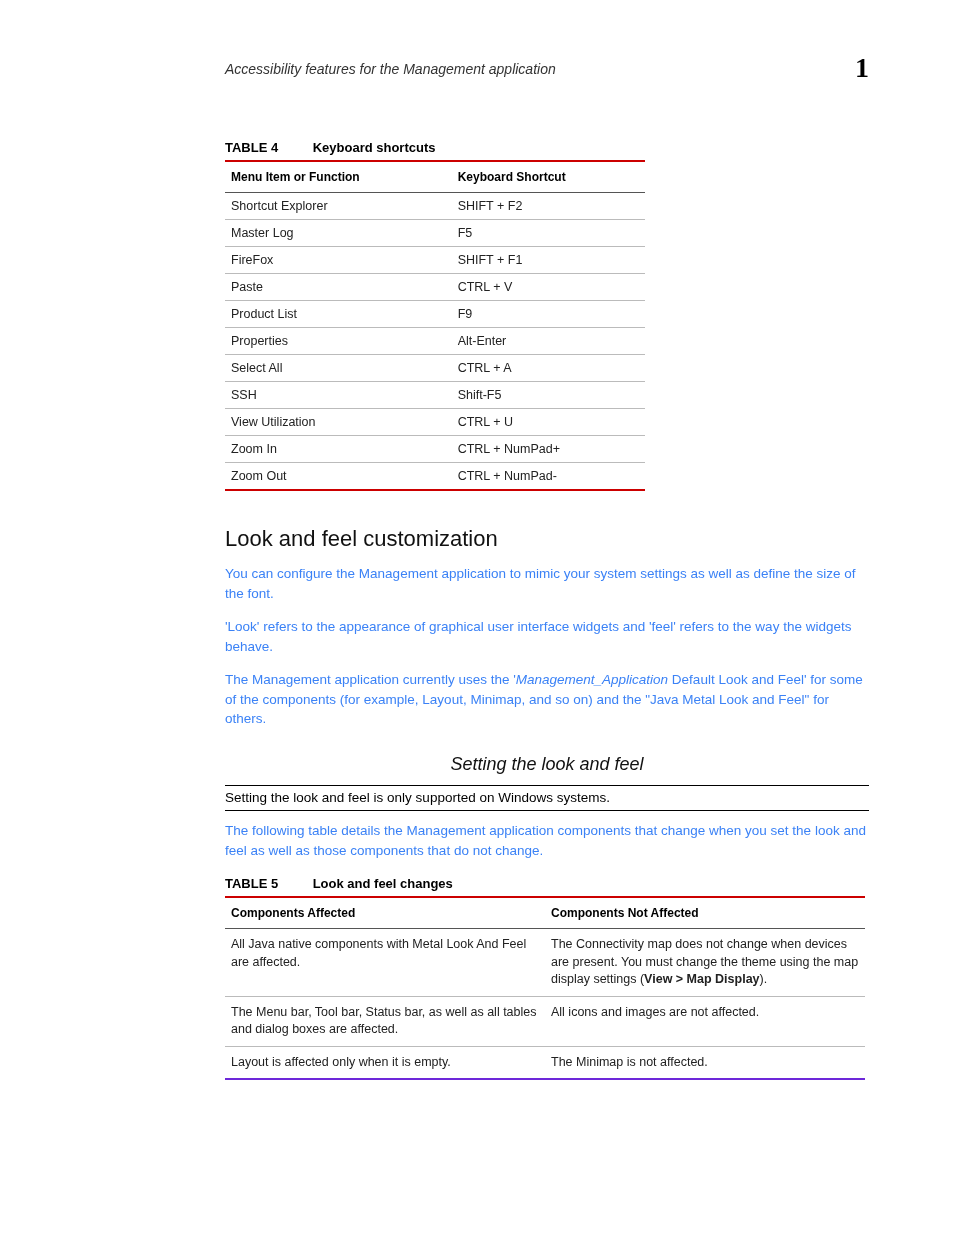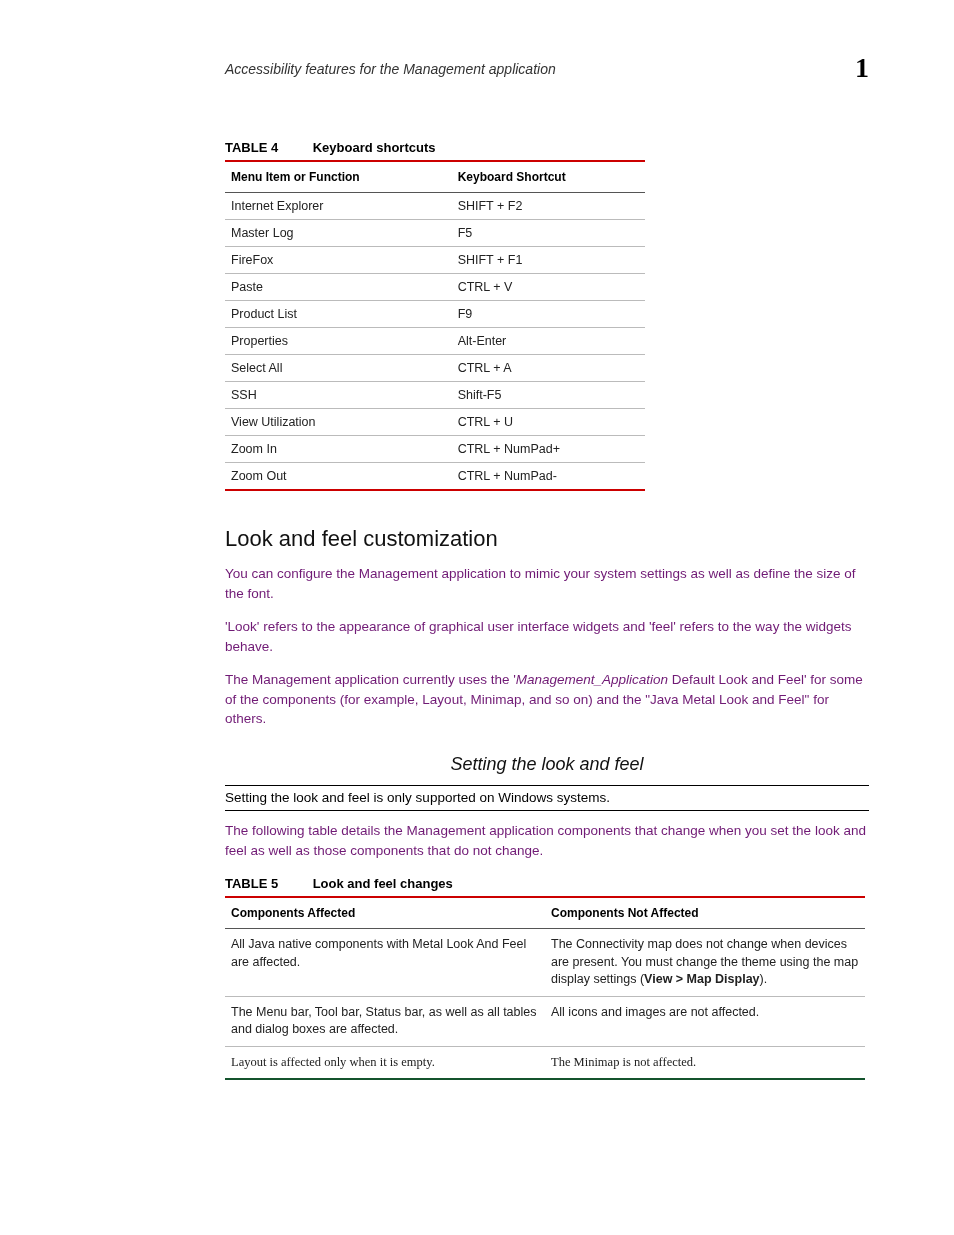--- a/index.html
+++ b/index.html
@@ -80,21 +80,21 @@
     font-size: 22px;
     font-weight: normal;
     margin: 35px 0 12px 0;
     color: #111;
   }
 
   p.body {
     font-size: 13.5px;
     line-height: 1.45;
     margin: 0 0 14px 0;
-    color: #701a75;
+    color: #3b82f6;
   }
 
   h3.subsection {
     font-family: Arial, sans-serif;
     font-style: italic;
     font-size: 18px;
     font-weight: normal;
     margin: 25px 0 10px 0;
     color: #111;
     text-align: center;
@@ -132,22 +132,21 @@
     vertical-align: top;
   }
   table.lookfeel-table td {
     padding: 7px 6px;
     border-bottom: 1px solid #bbb;
     color: #222;
     vertical-align: top;
     line-height: 1.4;
   }
   table.lookfeel-table tr:last-child td {
-    border-bottom: 2px solid #14532d;
-    font-family: Liberation Serif, serif;
+    border-bottom: 2px solid #6d28d9;
   }
   .col-affected { width: 50%; }
   .col-notaffected { width: 50%; }
 
   ol.steps {
     font-size: 13.5px;
     margin: 14px 0 0 0;
     padding-left: 22px;
   }
   ol.steps li {
@@ -179,21 +178,21 @@
 
   <table class="shortcut-table">
     <thead>
       <tr>
         <th>Menu Item or Function</th>
         <th>Keyboard Shortcut</th>
       </tr>
     </thead>
     <tbody>
       <tr>
-          <td>Internet Explorer</td>
+          <td>Shortcut Explorer</td>
           <td>SHIFT + F2</td>
         </tr>
       <tr>
           <td>Master Log</td>
           <td>F5</td>
         </tr>
       <tr>
           <td>FireFox</td>
           <td>SHIFT + F1</td>
         </tr>

